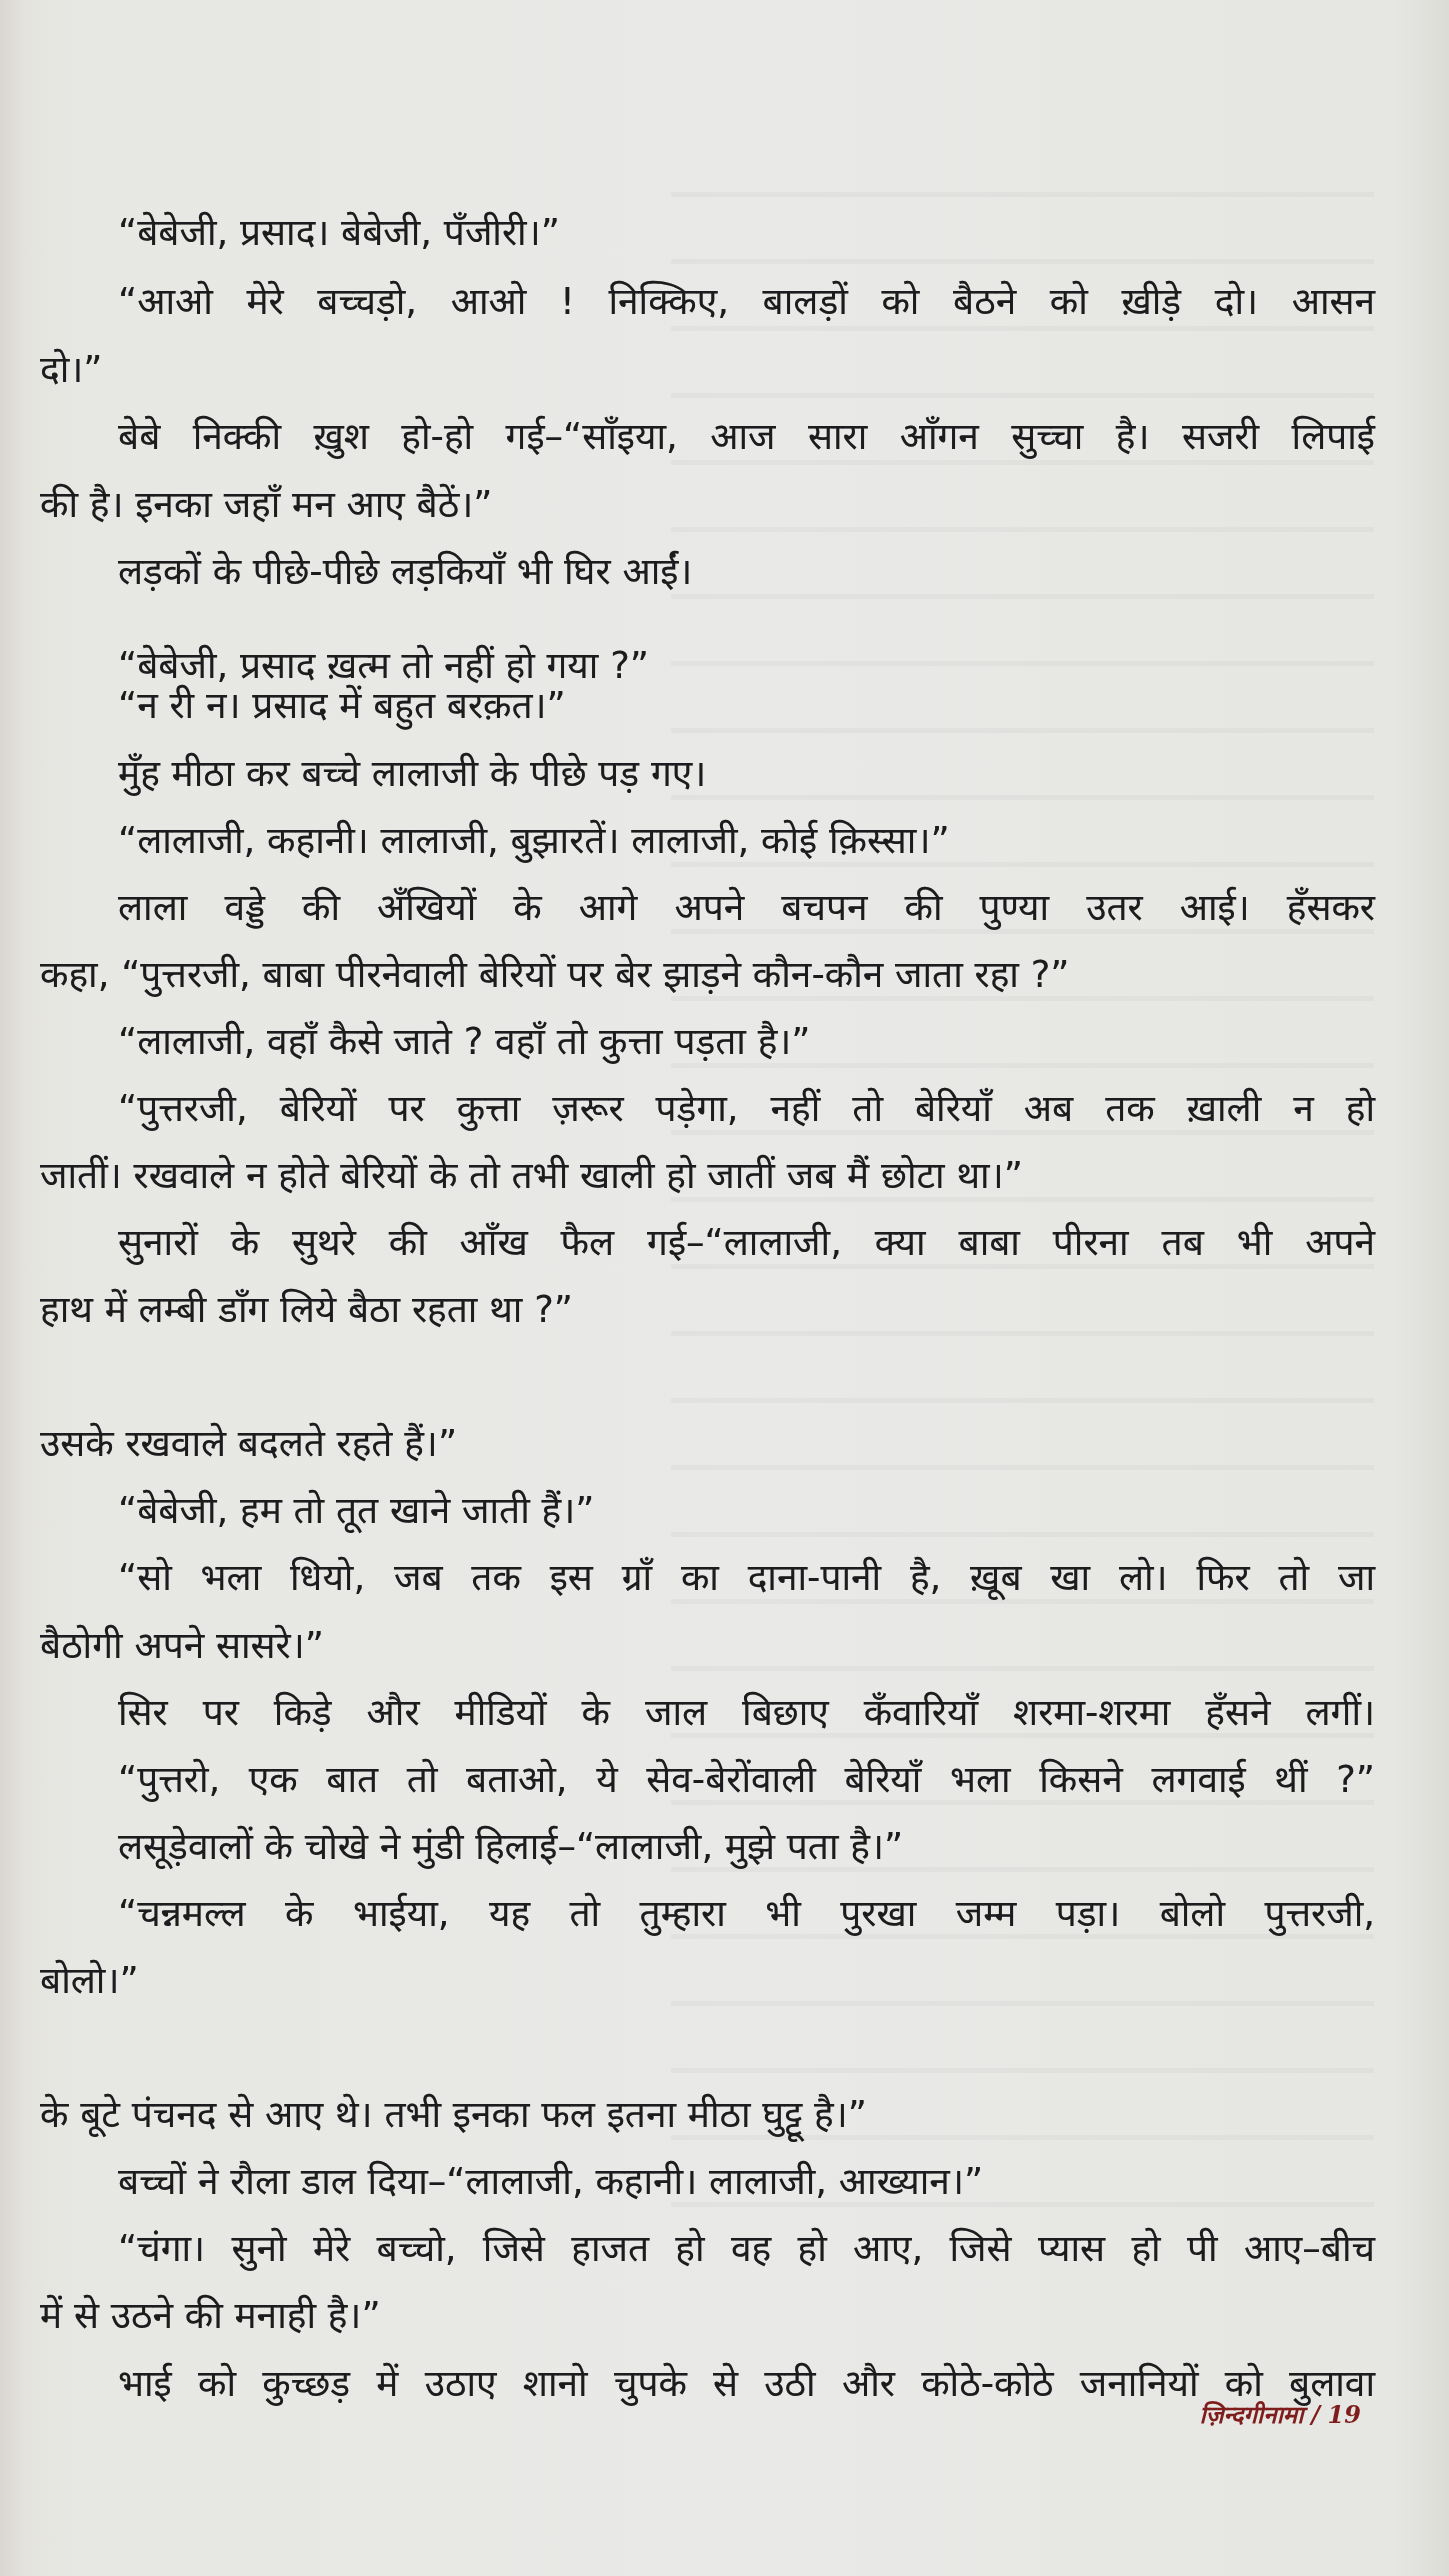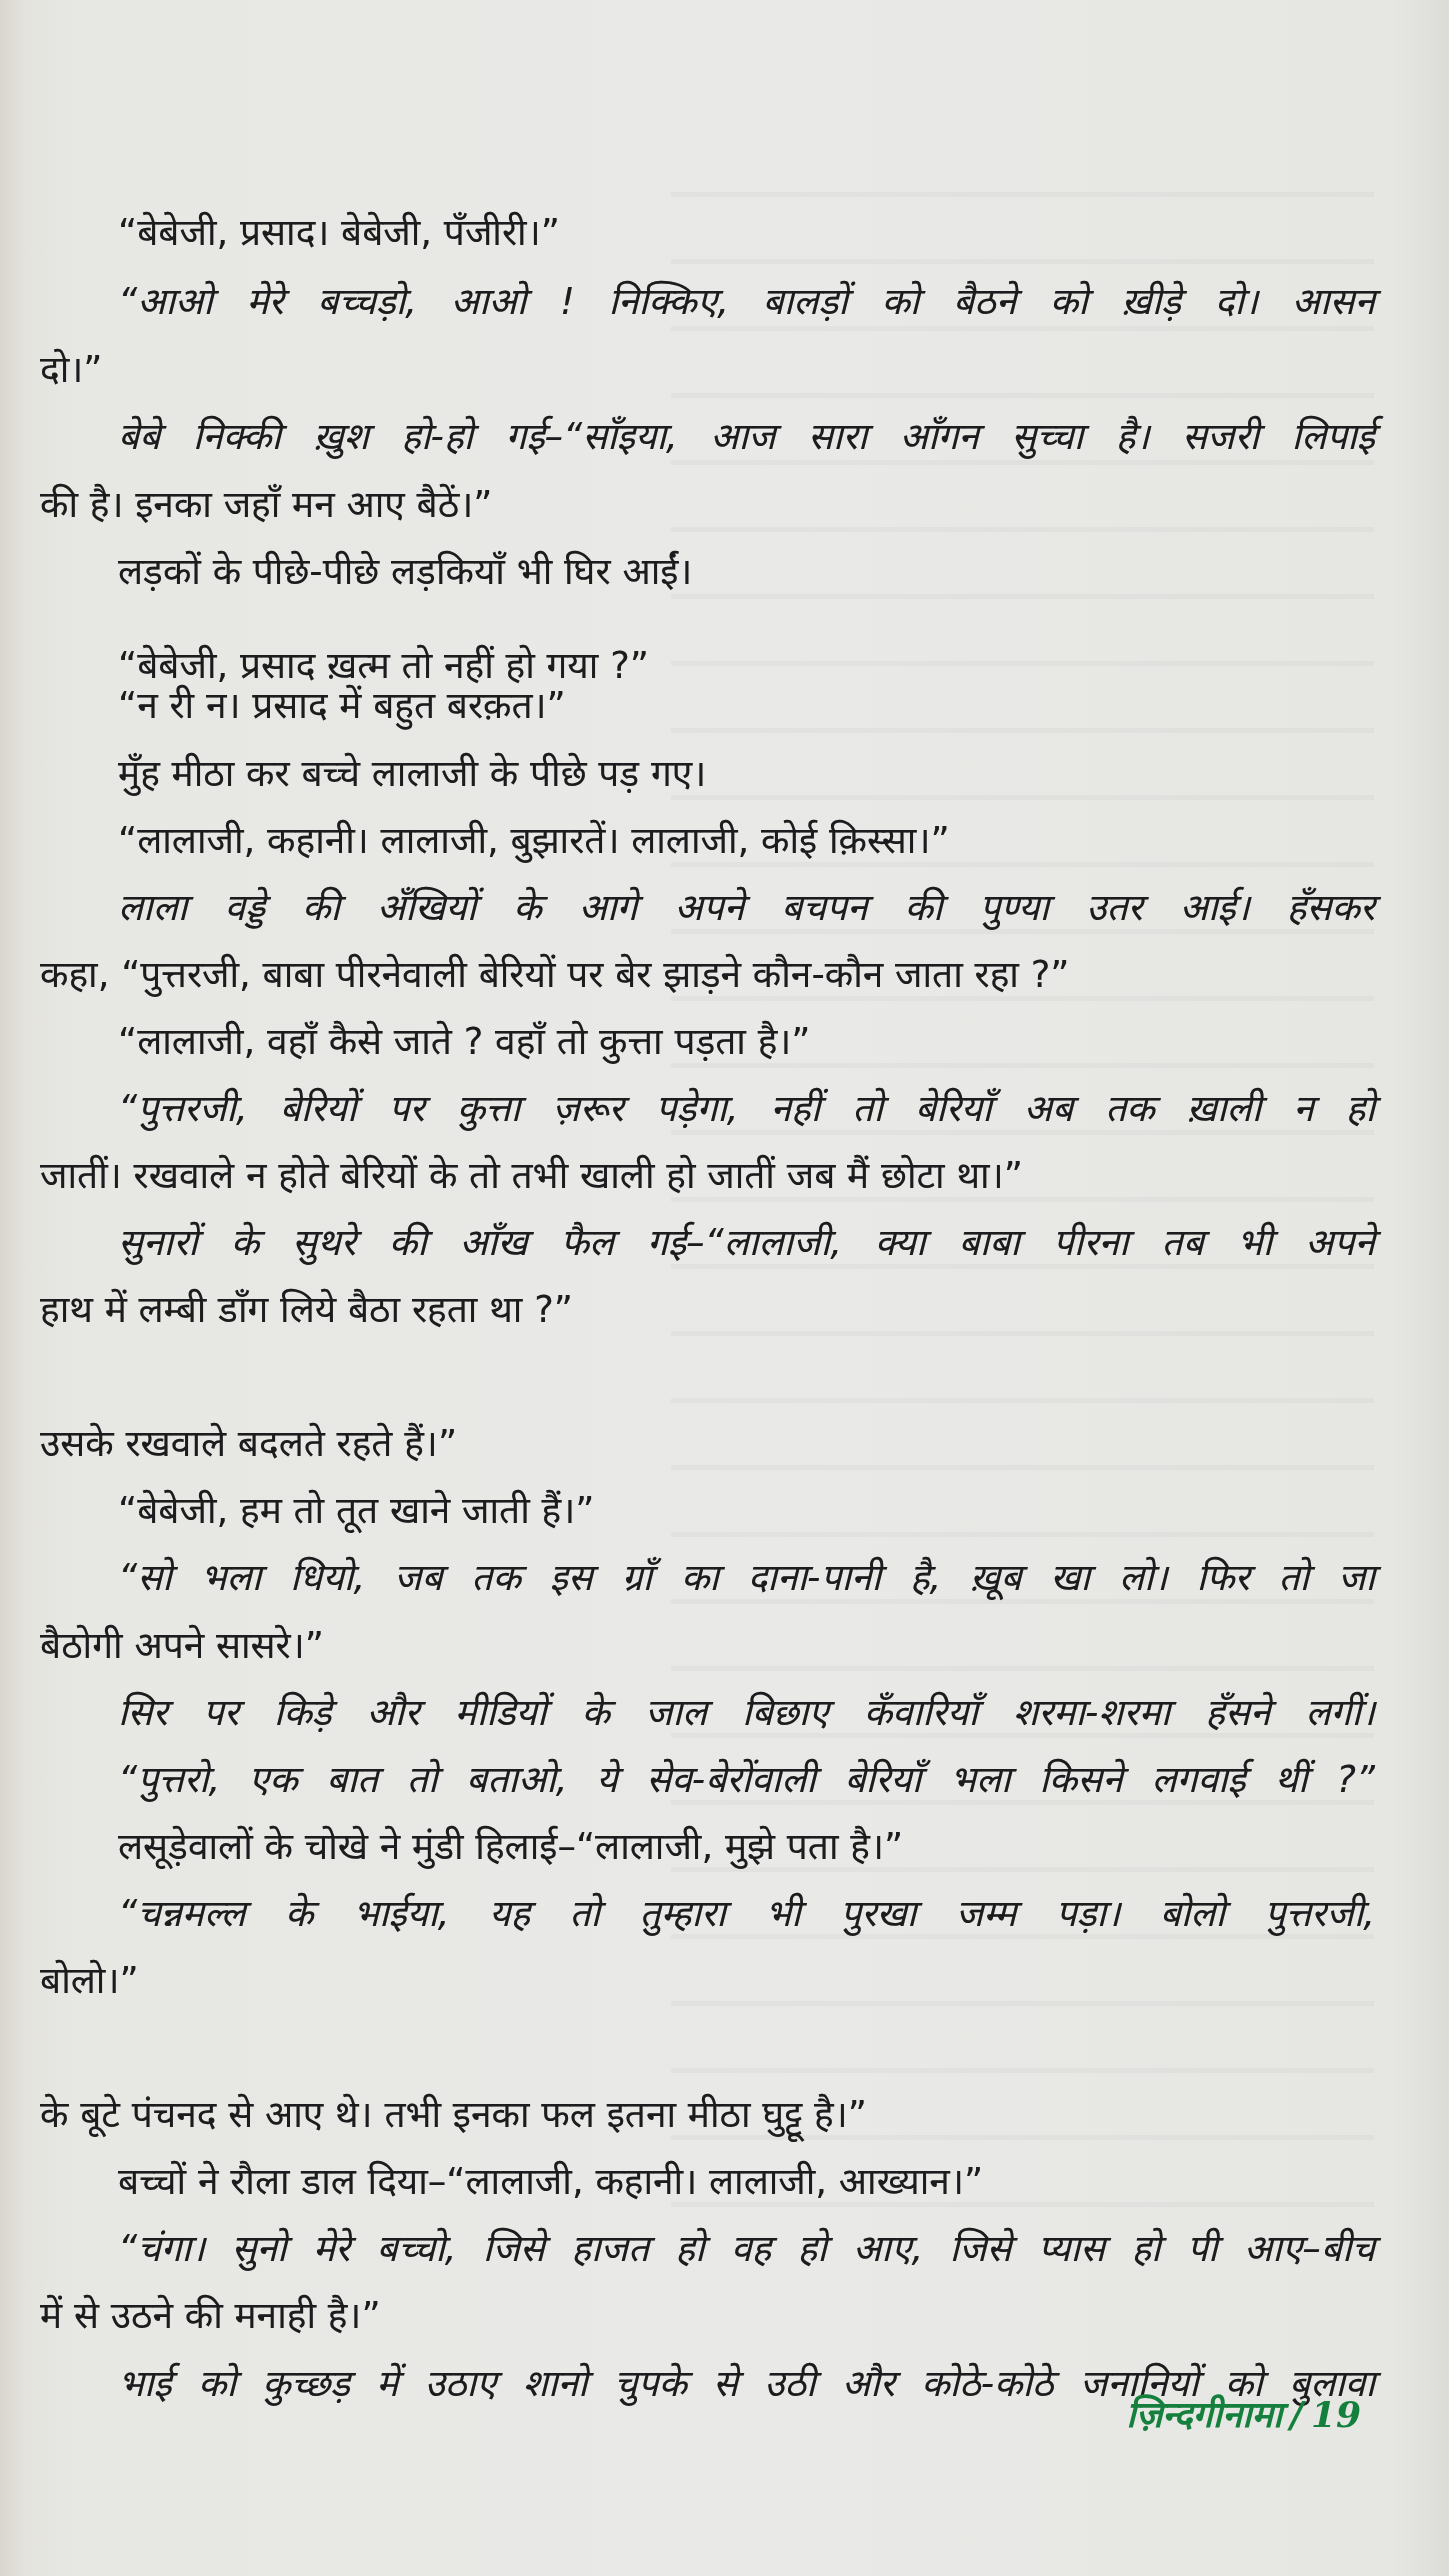--- a/index.html
+++ b/index.html
@@ -34,32 +34,31 @@
       text-shadow: 0 0 0.6px rgba(20,20,20,0.35);
       margin-top: 46px;
     }
     .line.indent {
       left: 118px;
       width: 1257px;
     }
     .line.justify {
       text-align: justify;
       text-align-last: justify;
-      font-style: italic;
     }
     .footer {
       position: absolute;
       top: 2364px;
       right: 88px;
       font-family: "DejaVu Serif", "Liberation Serif", serif;
       font-style: italic;
       font-weight: bold;
-      font-size: 36px;
+      font-size: 24px;
       line-height: 51px;
-      color: #15803d;
+      color: #7f1d1d;
       white-space: nowrap;
     }
     .footer .sep {
       margin: 0 7.7px;
       font-weight: bold;
     }
     .bleed {
       position: absolute;
       left: 671px;
       top: 166px;

